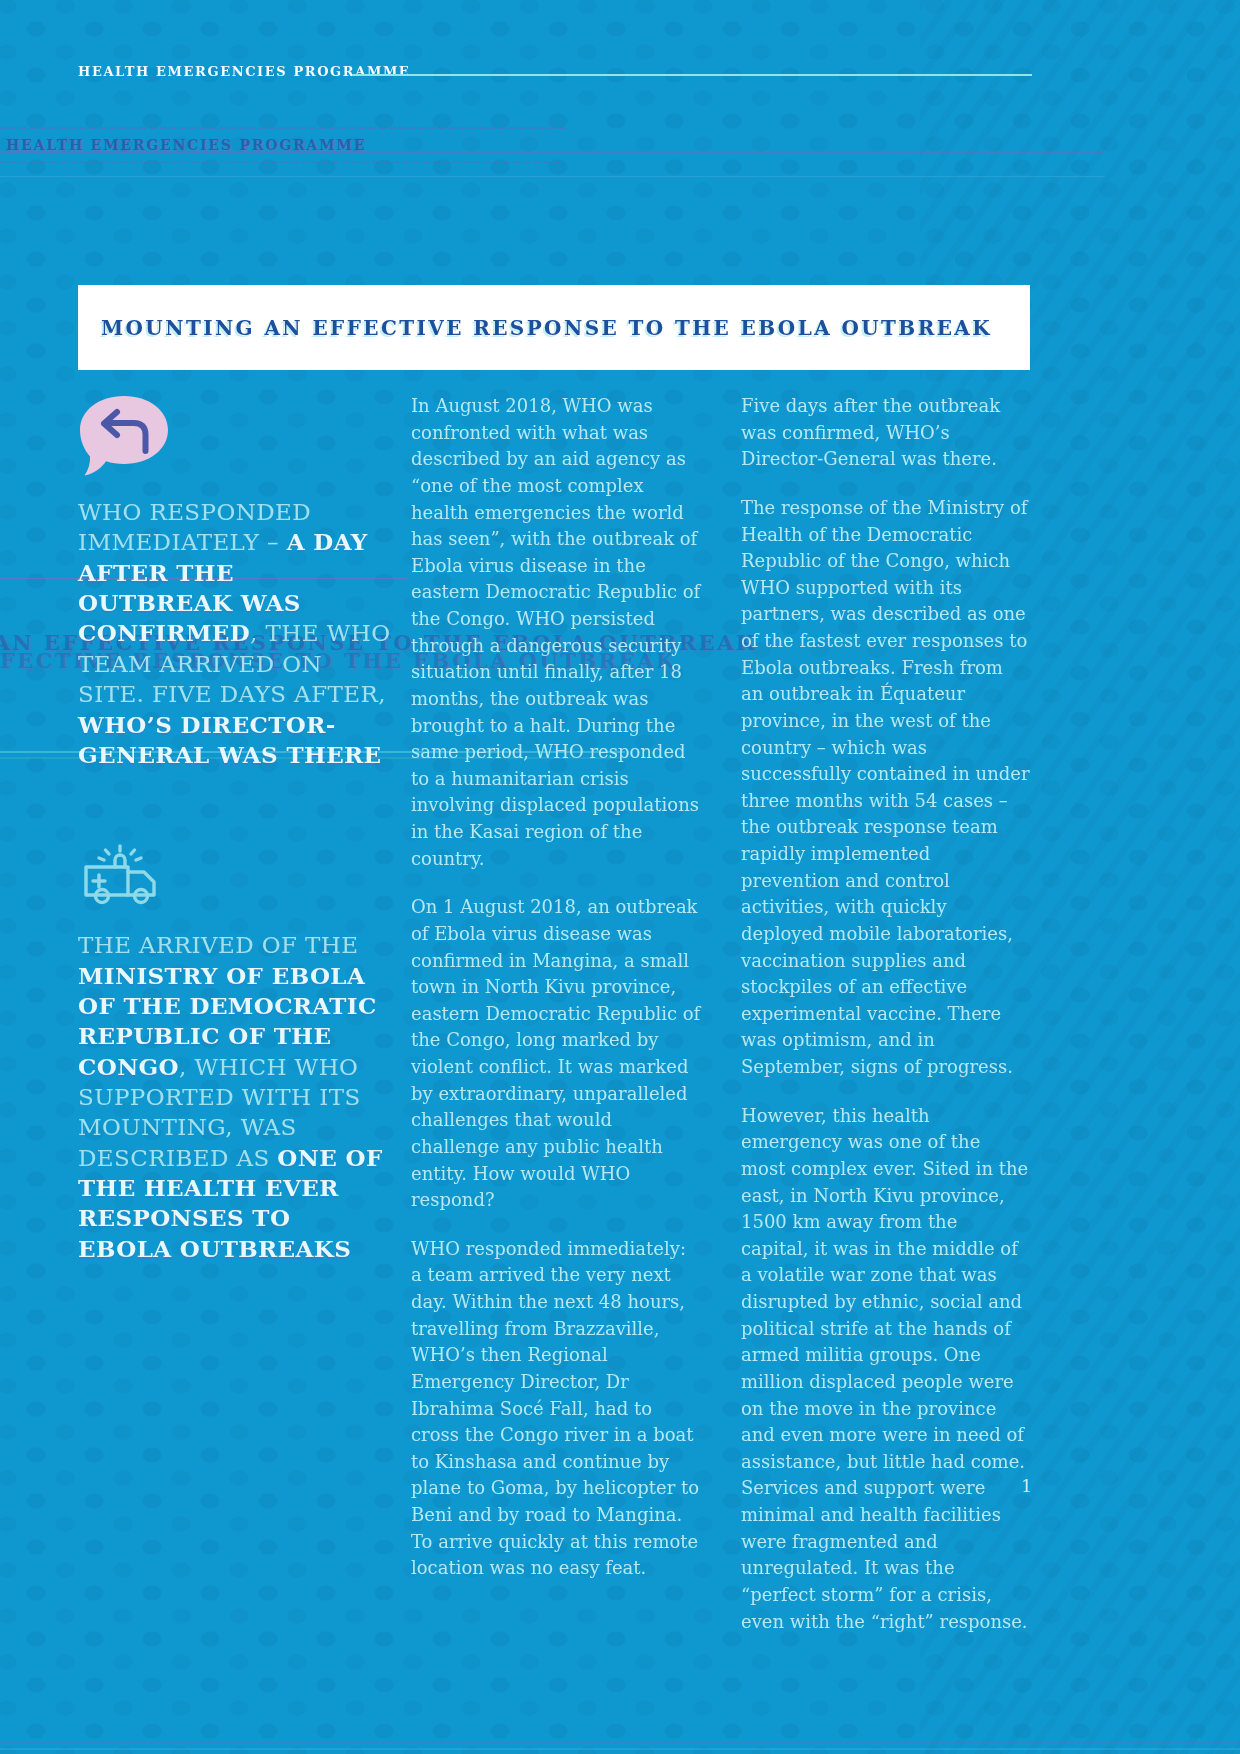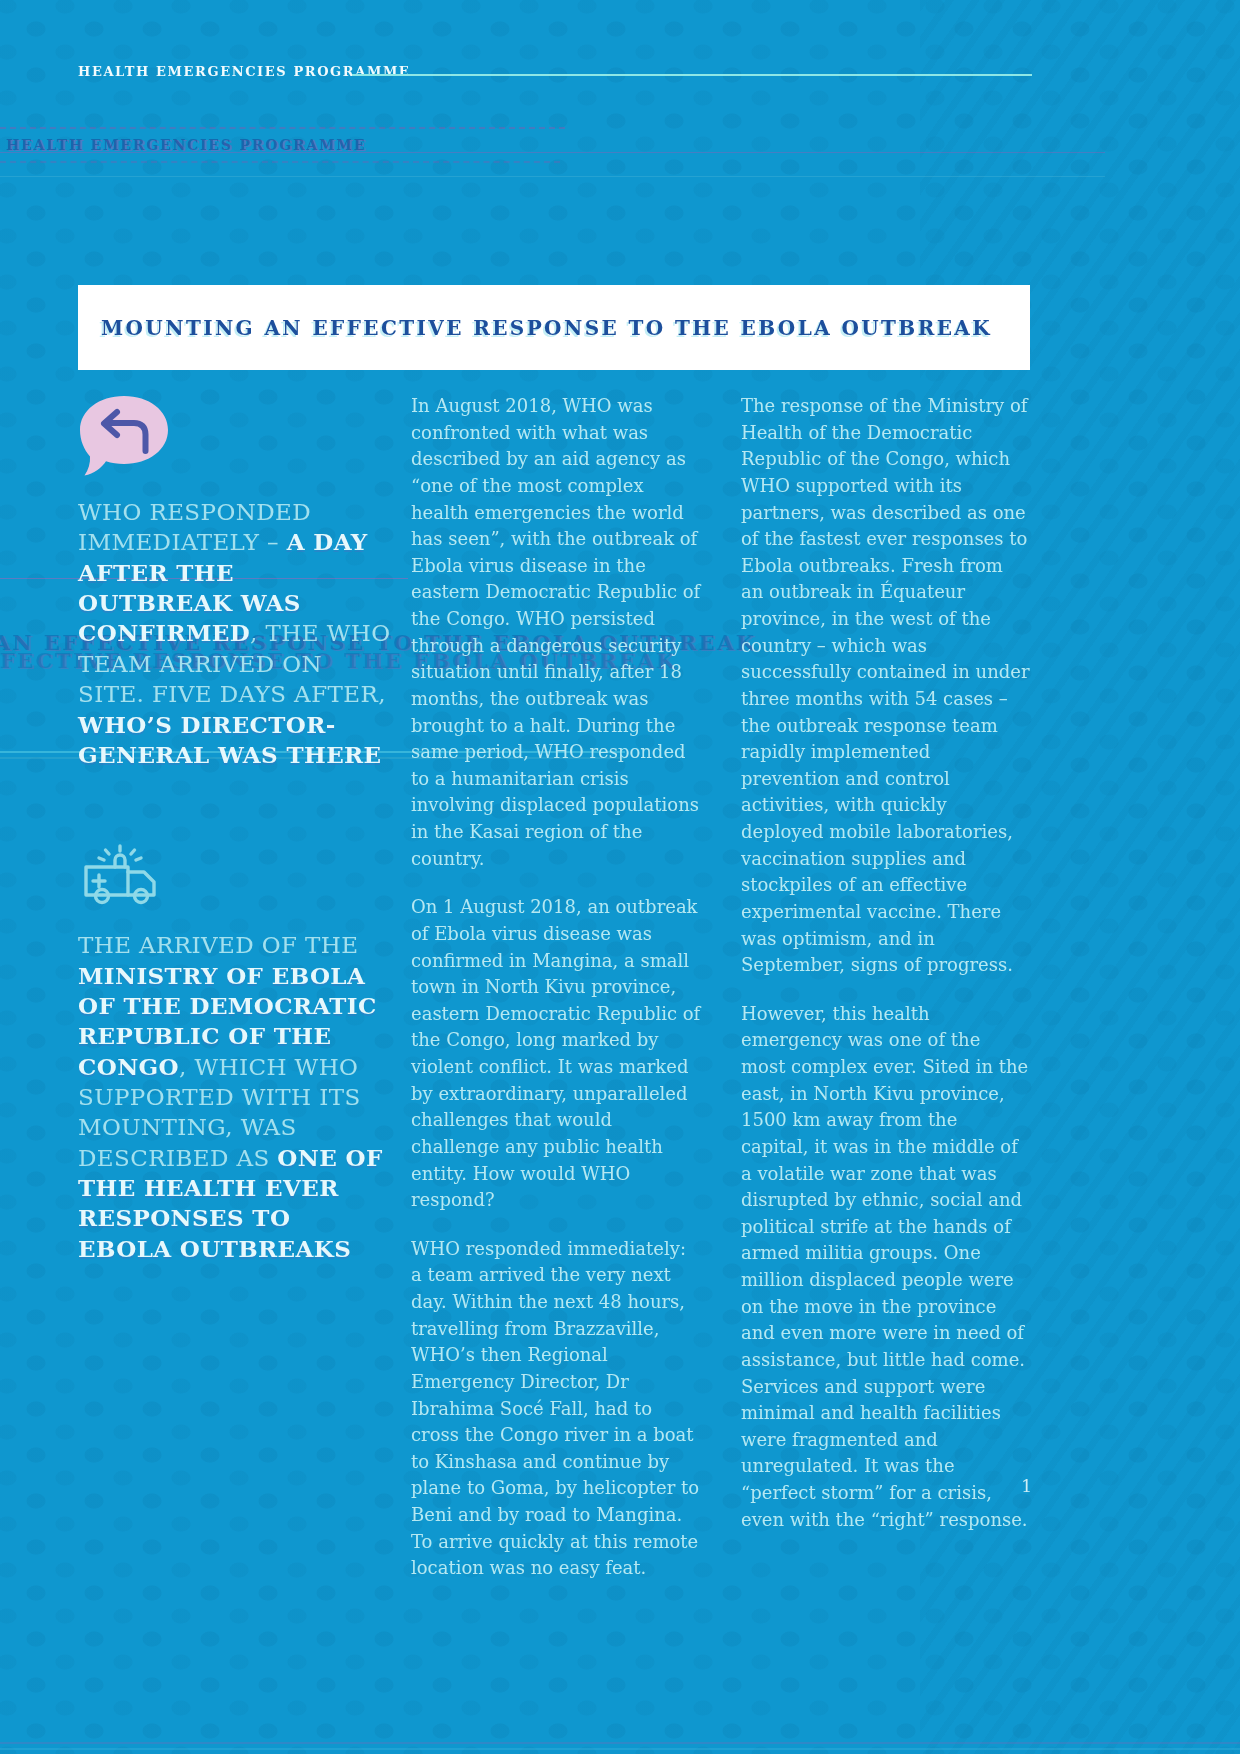--- a/index.html
+++ b/index.html
@@ -134,20 +134,21 @@
       </svg>
       <p class="pullquote"><span>THE ARRIVED OF THE </span><span class="pq-bold">MINISTRY OF EBOLA OF THE DEMOCRATIC REPUBLIC OF THE CONGO</span><span>, WHICH WHO SUPPORTED WITH ITS MOUNTING, WAS DESCRIBED AS </span><span class="pq-bold">ONE OF THE HEALTH EVER RESPONSES TO EBOLA OUTBREAKS</span></p>
     </aside>
 
     <div class="col-mid bodycol">
         <p>In August 2018, WHO was confronted with what was described by an aid agency as “one of the most complex health emergencies the world has seen”, with the outbreak of Ebola virus disease in the eastern Democratic Republic of the Congo. WHO persisted through a dangerous security situation until finally, after 18 months, the outbreak was brought to a halt. During the same period, WHO responded to a humanitarian crisis involving displaced populations in the Kasai region of the country.</p>
         <p>On 1 August 2018, an outbreak of Ebola virus disease was confirmed in Mangina, a small town in North Kivu province, eastern Democratic Republic of the Congo, long marked by violent conflict. It was marked by extraordinary, unparalleled challenges that would challenge any public health entity. How would WHO respond?</p>
         <p>WHO responded immediately: a team arrived the very next day. Within the next 48 hours, travelling from Brazzaville, WHO’s then Regional Emergency Director, Dr Ibrahima Socé Fall, had to cross the Congo river in a boat to Kinshasa and continue by plane to Goma, by helicopter to Beni and by road to Mangina. To arrive quickly at this remote location was no easy feat.</p>
       </div>
     <div class="col-right bodycol">
+        <p>Five days after the outbreak was confirmed, WHO’s Director-General was there.</p>
         <p>The response of the Ministry of Health of the Democratic Republic of the Congo, which WHO supported with its partners, was described as one of the fastest ever responses to Ebola outbreaks. Fresh from an outbreak in Équateur province, in the west of the country – which was successfully contained in under three months with 54 cases – the outbreak response team rapidly implemented prevention and control activities, with quickly deployed mobile laboratories, vaccination supplies and stockpiles of an effective experimental vaccine. There was optimism, and in September, signs of progress.</p>
         <p>However, this health emergency was one of the most complex ever. Sited in the east, in North Kivu province, 1500 km away from the capital, it was in the middle of a volatile war zone that was disrupted by ethnic, social and political strife at the hands of armed militia groups. One million displaced people were on the move in the province and even more were in need of assistance, but little had come. Services and support were minimal and health facilities were fragmented and unregulated. It was the “perfect storm” for a crisis, even with the “right” response.</p>
       </div>
   </main>
 
   <div class="page-number">1</div>
 
   <div class="art-bottom-a"></div>
   <div class="art-bottom-b"></div>
 </div>

